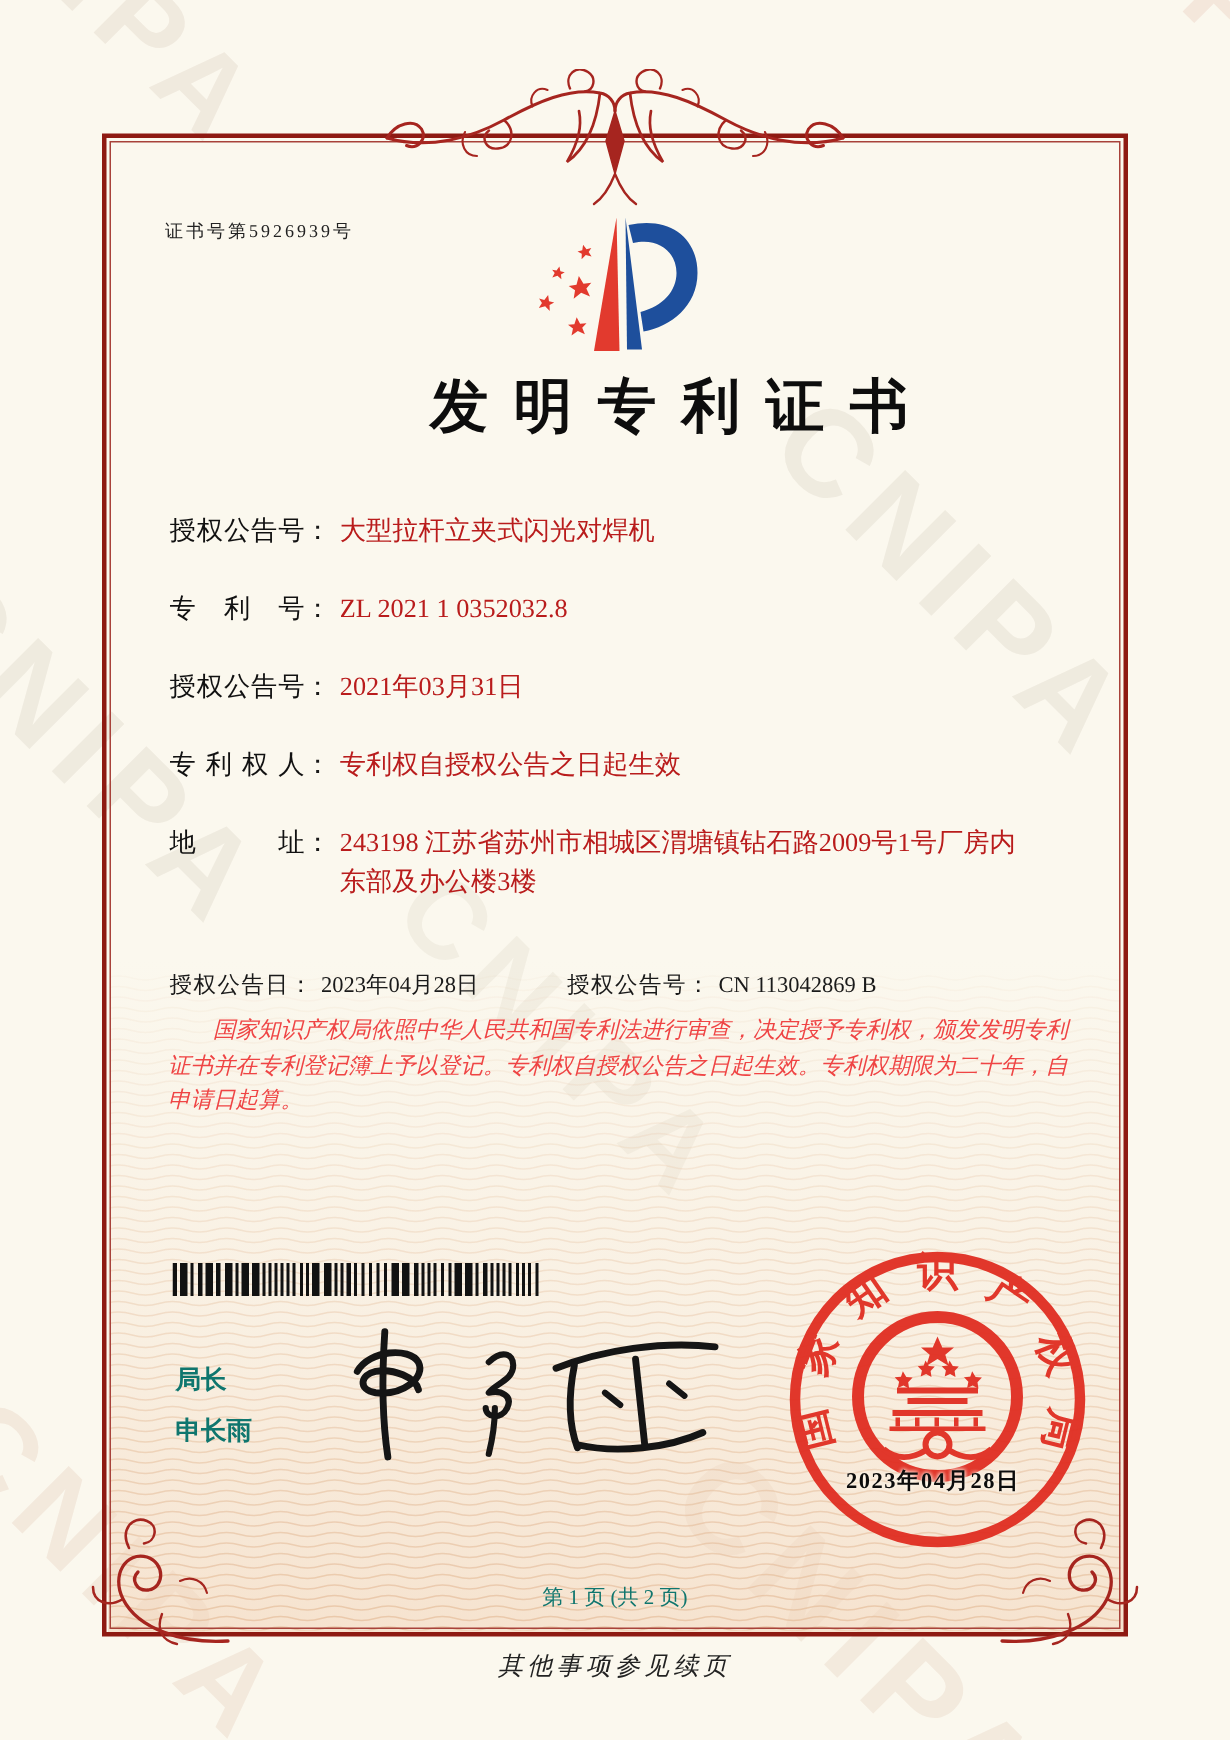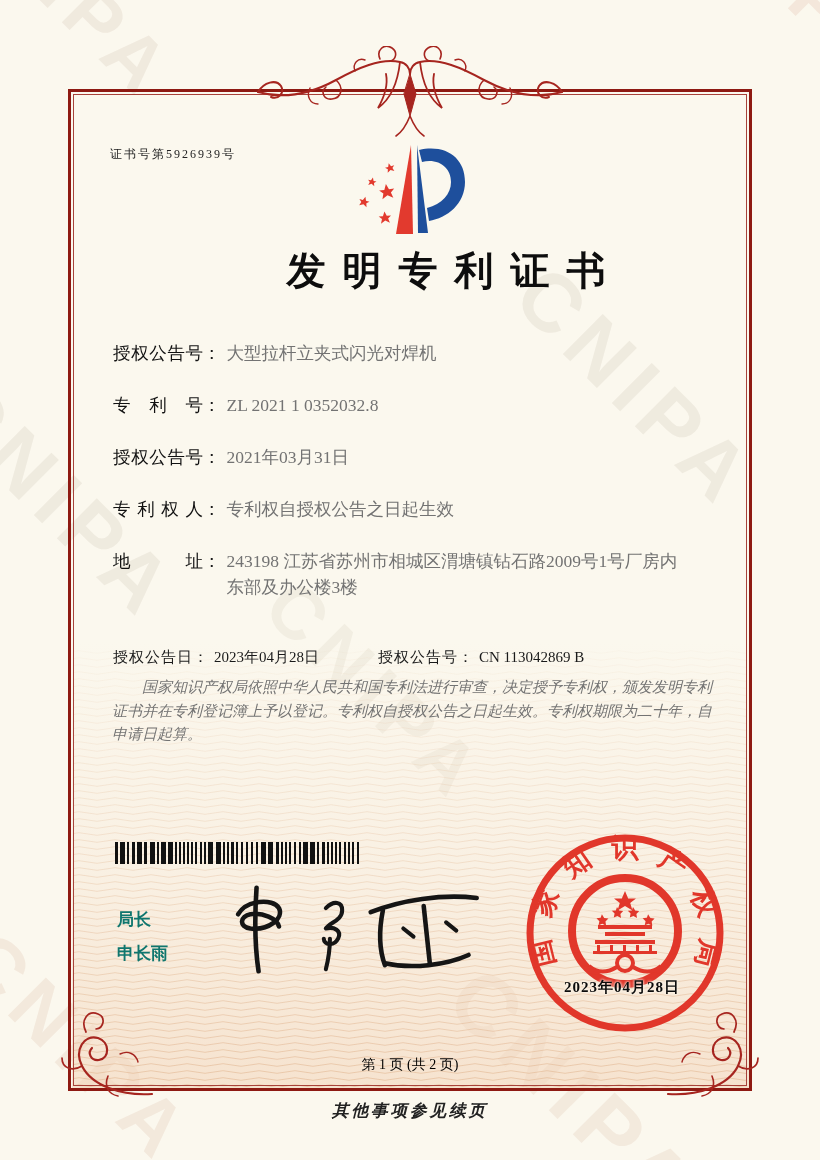--- a/index.html
+++ b/index.html
@@ -49,52 +49,52 @@
   }
   
   .fields{position:absolute; left:113px; top:340px; width:600px; font-size:17.5px;}
   .field-row{margin-bottom:26px; line-height:26px;}
   .field-label{
     display:inline-block; width:90px; text-align:justify; text-align-last:justify;
     vertical-align:top; color:#111;
   }
   .field-colon{margin-right:6px;}
   .field-value{
-    display:inline-block; width:452px; vertical-align:top; color:#737373; line-height:26px;
+    display:inline-block; width:452px; vertical-align:top; color:#b91c1c; line-height:26px;
   }
   .grant-row{position:absolute; left:113px; top:644px; width:600px; font-size:15px; line-height:26px;}
   .grant-pair2{position:absolute; left:265px; top:0;}
   .grant-label{letter-spacing:1px;}
   
   .body-text{
     position:absolute; left:112px; top:676px; width:600px;
-    font-size:15px; line-height:23.5px; font-style:italic; color:#737373;
+    font-size:15px; line-height:23.5px; font-style:italic; color:#ef4444;
   }
   .body-text p{margin:0 0 7px 0; text-indent:2em;}
   
   .barcode{left:115px; top:842px;}
   .sig-block{
     position:absolute; left:117px; top:903px;
     font-family:"Liberation Sans","DejaVu Sans",sans-serif;
     font-size:17px; font-weight:600; color:#0f766e; line-height:34px;
   }
   .signature{left:228px; top:876px;}
   .seal{left:517px; top:825px; opacity:0.93;}
   .seal-date{
     position:absolute; left:542px; top:978px; width:160px; text-align:center;
     font-size:15px; font-weight:bold; color:#0c0c0c; letter-spacing:1px;
     text-shadow:0 0 3px #fdf6ea, 0 0 3px #fdf6ea;
   }
   .page-info{
     position:absolute; left:0; top:1056px; width:100%; text-align:center;
-    font-size:14px; color:#000000;
+    font-size:14px; color:#0f766e;
   }
   .continuation{
     position:absolute; left:0; top:1100px; width:100%; text-align:center;
-    font-size:16.5px; font-style:italic; color:#222; letter-spacing:3px;font-weight:bold;
+    font-size:16.5px; font-style:italic; color:#222; letter-spacing:3px;
   }
 </style>
 </head>
 <body>
 
 <div class="page">
 
   <span class="wm wm1">CNIPA</span>
   <span class="wm wm2">CNIPA</span>
   <span class="wm wm3">CNIPA</span>

